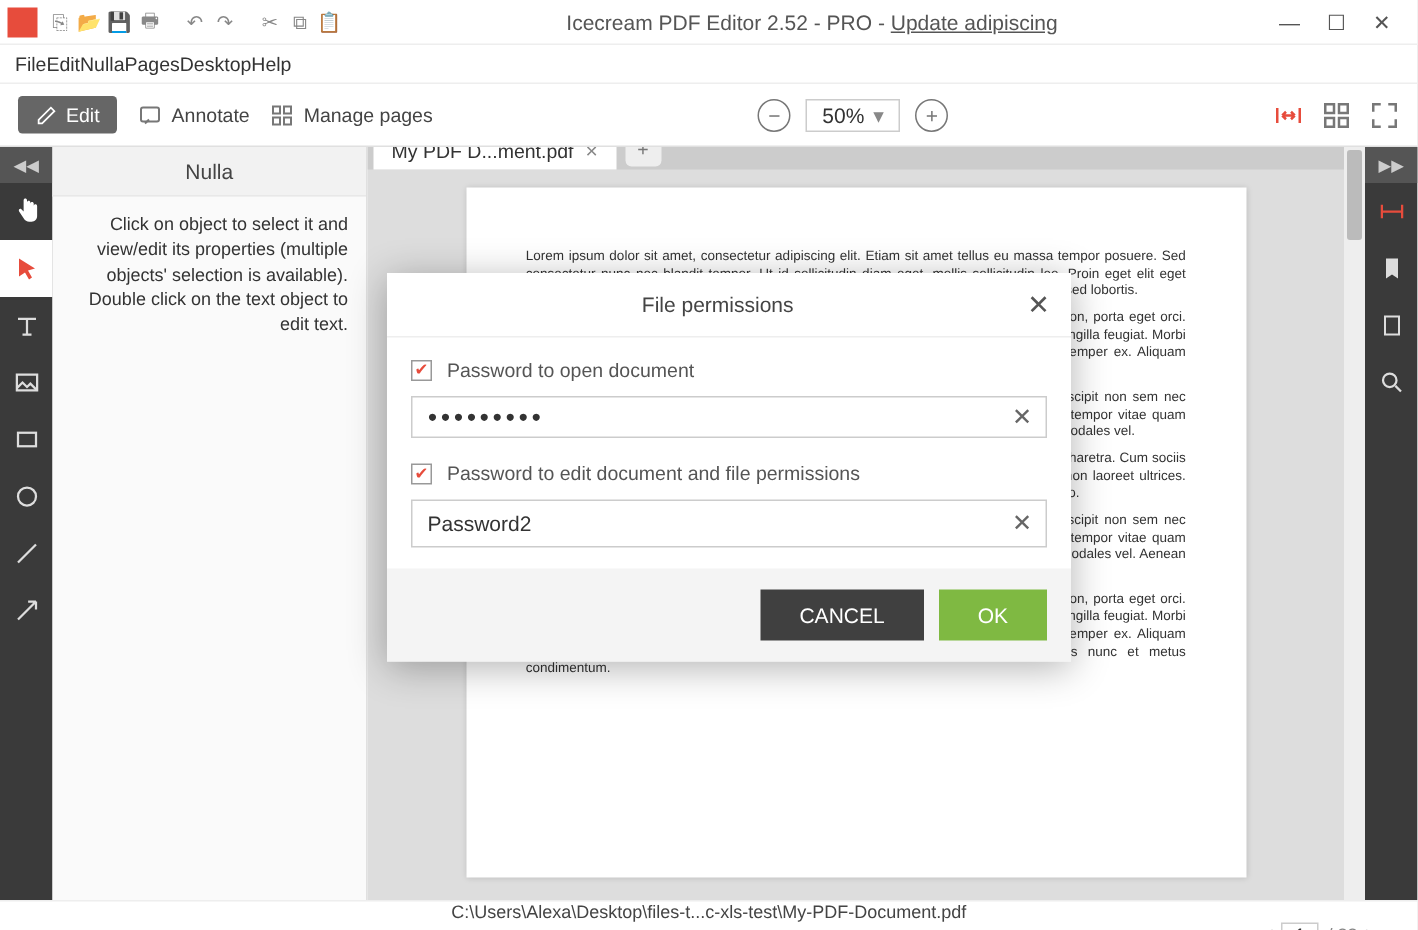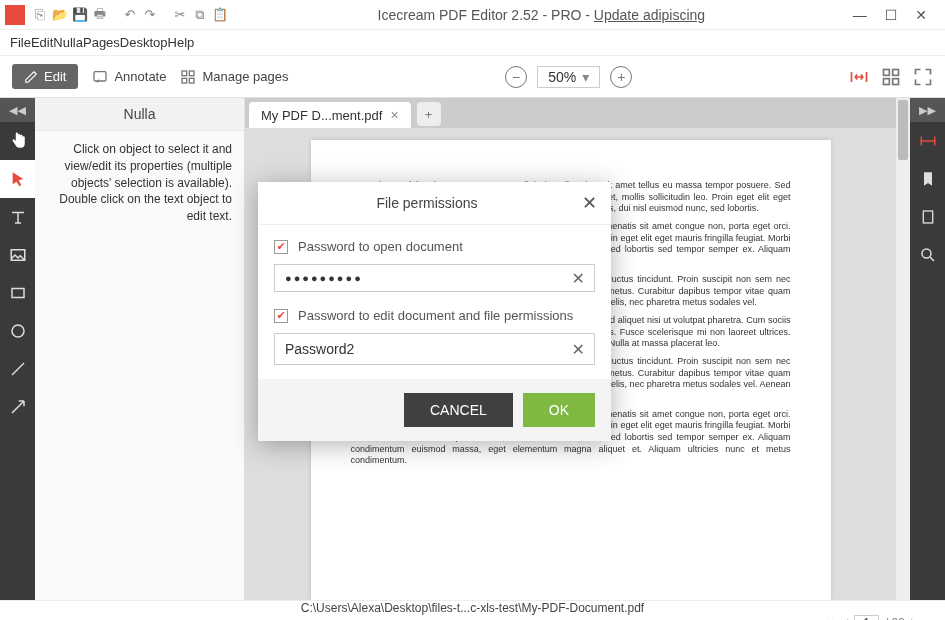--- a/index.html
+++ b/index.html
@@ -30,38 +30,38 @@
 .left-rail { width: 35px; background: #3a3a3a; display: flex; flex-direction: column; align-items: center; }
 .rail-top { background: #555; width: 100%; height: 24px; display: flex; align-items: center; justify-content: center; color: #ccc; font-size: 11px; }
 .rail-btn { width: 35px; height: 38px; display: flex; align-items: center; justify-content: center; color: #ddd; }
 .rail-btn.active { background: #fff; }
 
 .select-panel { width: 210px; background: #fafafa; border-right: 1px solid #e0e0e0; }
 .select-title { text-align: center; padding: 8px; font-size: 14px; color: #444; border-bottom: 1px solid #e8e8e8; background: #f2f2f2; }
 .select-text { padding: 10px 12px; font-size: 12px; text-align: right; line-height: 1.4; }
 
 .doc-area { flex: 1; background: #ddd; position: relative; overflow: hidden; }
-.tab-strip { height: 30px; background: #ccc; display: flex; align-items: flex-end; }
+.tab-strip { height: 15px; background: #ccc; display: flex; align-items: flex-end; }
 .tab { background: #fff; padding: 5px 12px; border-radius: 4px 4px 0 0; margin-left: 4px; display: flex; align-items: center; gap: 8px; font-size: 13px; }
 .tab-close { color: #888; font-size: 14px; }
 .tab-add { width: 24px; height: 24px; background: #eee; border-radius: 4px; margin: 0 6px 2px 6px; display: flex; align-items: center; justify-content: center; color: #777; }
 .page { background: #fff; margin: 12px auto; width: 520px; height: 460px; box-shadow: 0 0 4px rgba(0,0,0,0.15); padding: 40px; font-size: 9px; color: #333; line-height: 1.3; overflow: hidden; text-align: justify; }
 .page p { margin-bottom: 6px; }
 
 .right-rail { width: 35px; background: #3a3a3a; display: flex; flex-direction: column; align-items: center; }
 .scrollbar { width: 14px; background: #eee; position: relative; }
 .scroll-thumb { position: absolute; top: 2px; left: 2px; right: 2px; height: 60px; background: #bbb; border-radius: 2px; }
 
 
 .statusbar { height: 20px; background: #fff; border-top: 1px solid #eee; display: flex; align-items: center; padding: 0 8px; font-size: 12px; color: #444; flex-direction: column; }
 .page-nav { margin-left: auto; display: flex; align-items: center; gap: 6px; color: #888; }
 .page-num { border: 1px solid #ccc; padding: 0 8px; color: #333; }
 
 
-.dialog-overlay { position: absolute; top: 182px; left: 258px; width: 353px; background: #fff; box-shadow: 0 4px 24px rgba(0,0,0,0.3); z-index: 100; }
+.dialog-overlay { position: absolute; top: 182px; left: 258px; width: 456px; background: #fff; box-shadow: 0 4px 24px rgba(0,0,0,0.3); z-index: 100; }
 .dialog-header { padding: 10px 14px; display: flex; align-items: center; border-bottom: 1px solid #eee; }
 .dialog-title { flex: 1; text-align: center; color: #444; font-size: 14px; }
 .dialog-close { font-size: 18px; color: #555; }
 .dialog-body { padding: 14px 16px 10px; }
 .chk-row { display: flex; align-items: center; gap: 10px; margin-bottom: 10px; color: #555; font-size: 13px; }
 .chk { width: 14px; height: 14px; border: 1px solid #999; display: flex; align-items: center; justify-content: center; color: #e74c3c; font-size: 11px; }
 .pwd-wrap { position: relative; margin-bottom: 16px; }
 .pwd-wrap input { width: 100%; border: 1px solid #ccc; padding: 7px 34px 7px 10px; font-size: 14px; color: #333; outline: none; }
 .clear-x { position: absolute; right: 10px; top: 50%; transform: translateY(-50%); color: #666; font-size: 16px; }
 .dialog-footer { background: #f4f4f4; padding: 14px 16px; display: flex; justify-content: flex-end; gap: 10px; }

